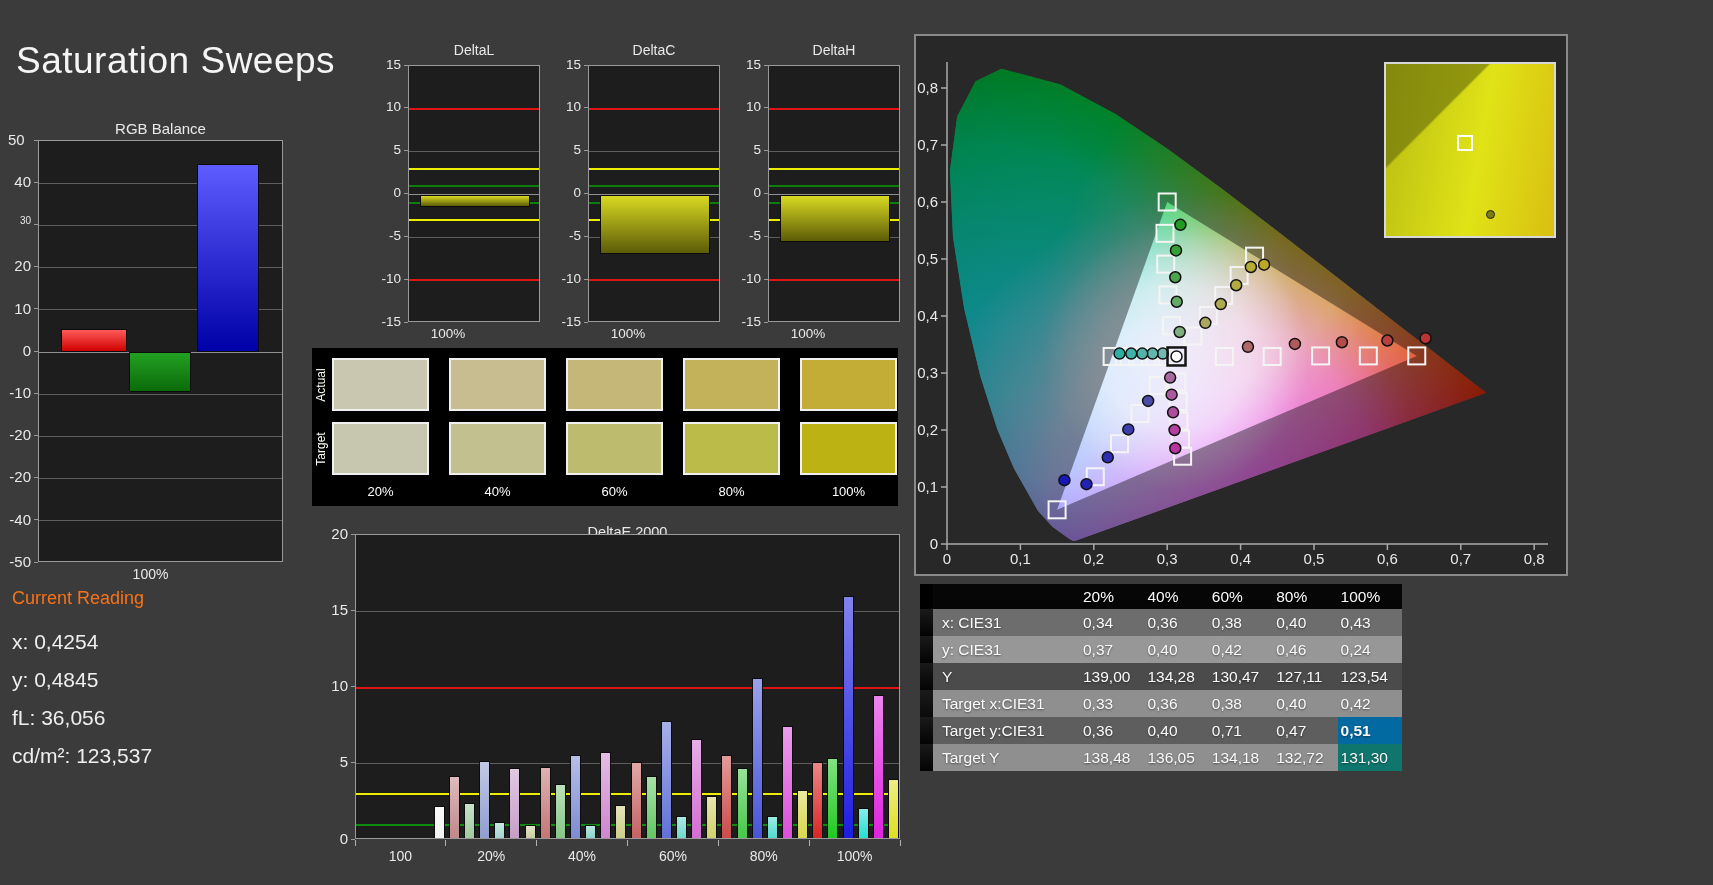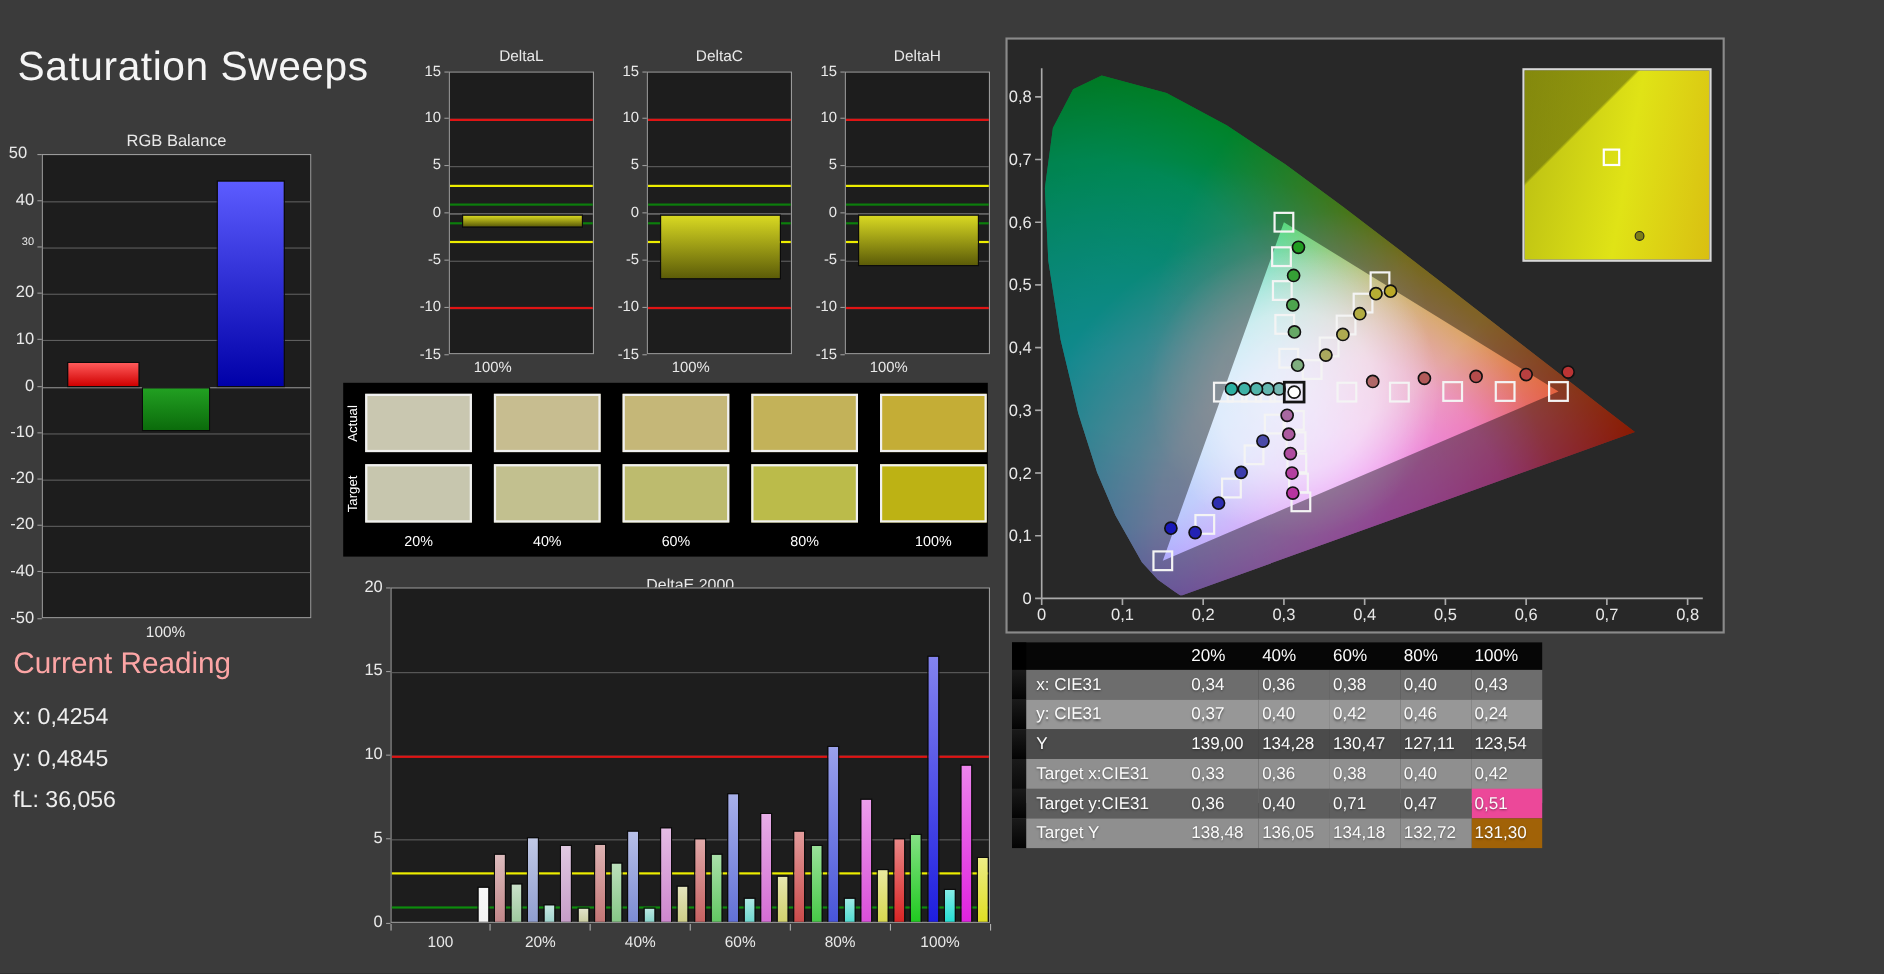--- a/index.html
+++ b/index.html
@@ -16,21 +16,21 @@
   #rgb .xlab{left:0;top:448px;width:285px;font-size:14px;}
   .dsmall .ctitle{left:60px;top:2px;width:132px;font-size:14px;}
   .dsmall .xlab{left:0;top:286px;width:200px;font-size:13.5px;}
   #dL{left:348px;top:40px;width:200px;height:312px;}
   #dC{left:528px;top:40px;width:200px;height:312px;}
   #dH{left:708px;top:40px;width:200px;height:312px;}
   #swatches{left:312px;top:348px;width:586px;height:158px;background:#000;}
   #de{left:292px;top:512px;width:616px;height:373px;}
   #de .ctitle{left:63px;top:12px;width:545px;font-size:14.5px;}
   #reading{left:12px;top:588px;width:285px;}
-  #reading .rtitle{font-size:27px;color:#fca5a5;margin-bottom:14px;}
+  #reading .rtitle{font-size:18px;color:#f97316;margin-bottom:14px;}
   #reading .rline{font-size:21px;color:#efefef;line-height:38px;}
   #cie{left:914px;top:34px;width:654px;height:542px;background:#282828;border:2px solid #8a8a8a;box-sizing:border-box;}
   #cie .ctitle{left:0;top:8px;width:650px;font-size:15px;}
   #ciein{position:absolute;left:468px;top:26px;width:172px;height:176px;border:2px solid #d8d8d8;box-sizing:border-box;
          background:linear-gradient(100deg,#b9bd13 0%,#e0e316 55%,#d9bf12 100%);z-index:5;}
   #ciein .tri{position:absolute;left:0;top:0;width:100%;height:100%;
          background:linear-gradient(135deg,rgba(88,94,8,0.55) 0%,rgba(88,94,8,0.55) 30%,rgba(0,0,0,0) 31%);}
   #tbl{left:920px;top:584px;width:482px;height:190px;font-size:15.5px;}
   .tcell{box-sizing:border-box;color:#fbfbfb;text-shadow:0 1px 2px rgba(0,0,0,0.45);white-space:nowrap;overflow:hidden;}
   .gridline,.reference-line{position:absolute;}
@@ -271,20 +271,21 @@
       <div class="abs" style="left: 426.333px; top: 336px; width: 90.8333px; text-align: center; font-size: 14px; color: rgb(233, 233, 233);">80%</div>
       <div class="abs" style="left: 517.167px; top: 336px; width: 90.8333px; text-align: center; font-size: 14px; color: rgb(233, 233, 233);">100%</div>
     </div>
 
   <div class="chart" id="reading">
     <div class="rtitle">Current Reading</div>
     <div id="reading-lines">
         <div class="rline">x: 0,4254</div>
         <div class="rline">y: 0,4845</div>
         <div class="rline">fL: 36,056</div>
+        <div class="rline">cd/m²: 123,537</div>
       </div>
   </div>
 
   <div class="chart" id="cie">
     <div id="ciein">
       <div class="tri"></div>
       <div id="ciein-sq" class="abs" style="width: 16px; height: 16px; border: 2px solid rgb(255, 255, 255); box-sizing: border-box; left: 71px; top: 71px;"></div>
       <div id="ciein-dot" class="abs" style="width: 9px; height: 9px; border-radius: 50%; background: rgb(125, 125, 23); border: 1.5px solid rgb(34, 34, 34); box-sizing: border-box; left: 100px; top: 146px;"></div>
     </div>
   <svg width="650" height="538" style="position: absolute; left: 0px; top: 0px;">
@@ -482,26 +483,26 @@
         <div class="tcell" style="width: 64.4px; background: rgb(143, 143, 143); line-height: 27px; padding-left: 3px; box-sizing: border-box;">0,40</div>
         <div class="tcell" style="width: 64.4px; background: rgb(143, 143, 143); line-height: 27px; padding-left: 3px; box-sizing: border-box;">0,42</div>
       </div>
       <div class="abs" style="left: 0px; top: 133px; width: 482px; height: 27px; display: flex;">
         <div class="tcell" style="width: 13px; background: linear-gradient(rgb(26, 26, 26), rgb(3, 3, 3));"></div>
         <div class="tcell" style="width: 147px; background: rgb(94, 94, 94); line-height: 27px; padding-left: 9px; box-sizing: border-box;">Target y:CIE31</div>
         <div class="tcell" style="width: 64.4px; background: rgb(94, 94, 94); line-height: 27px; padding-left: 3px; box-sizing: border-box;">0,36</div>
         <div class="tcell" style="width: 64.4px; background: rgb(94, 94, 94); line-height: 27px; padding-left: 3px; box-sizing: border-box;">0,40</div>
         <div class="tcell" style="width: 64.4px; background: rgb(94, 94, 94); line-height: 27px; padding-left: 3px; box-sizing: border-box;">0,71</div>
         <div class="tcell" style="width: 64.4px; background: rgb(94, 94, 94); line-height: 27px; padding-left: 3px; box-sizing: border-box;">0,47</div>
-        <div class="tcell" style="width: 64.4px; background: #ec4899; line-height: 27px; padding-left: 3px; box-sizing: border-box;">0,51</div>
+        <div class="tcell" style="width: 64.4px; background: #0369a1; line-height: 27px; padding-left: 3px; box-sizing: border-box; font-weight: bold;">0,51</div>
       </div>
       <div class="abs" style="left: 0px; top: 160px; width: 482px; height: 27px; display: flex;">
         <div class="tcell" style="width: 13px; background: linear-gradient(rgb(26, 26, 26), rgb(3, 3, 3));"></div>
         <div class="tcell" style="width: 147px; background: rgb(143, 143, 143); line-height: 27px; padding-left: 9px; box-sizing: border-box;">Target Y</div>
         <div class="tcell" style="width: 64.4px; background: rgb(143, 143, 143); line-height: 27px; padding-left: 3px; box-sizing: border-box;">138,48</div>
         <div class="tcell" style="width: 64.4px; background: rgb(143, 143, 143); line-height: 27px; padding-left: 3px; box-sizing: border-box;">136,05</div>
         <div class="tcell" style="width: 64.4px; background: rgb(143, 143, 143); line-height: 27px; padding-left: 3px; box-sizing: border-box;">134,18</div>
         <div class="tcell" style="width: 64.4px; background: rgb(143, 143, 143); line-height: 27px; padding-left: 3px; box-sizing: border-box;">132,72</div>
-        <div class="tcell" style="width: 64.4px; background: #a16207; line-height: 27px; padding-left: 3px; box-sizing: border-box;">131,30</div>
+        <div class="tcell" style="width: 64.4px; background: #0f766e; line-height: 27px; padding-left: 3px; box-sizing: border-box;">131,30</div>
       </div>
     </div>
 
 </div>
 
 </body></html>

